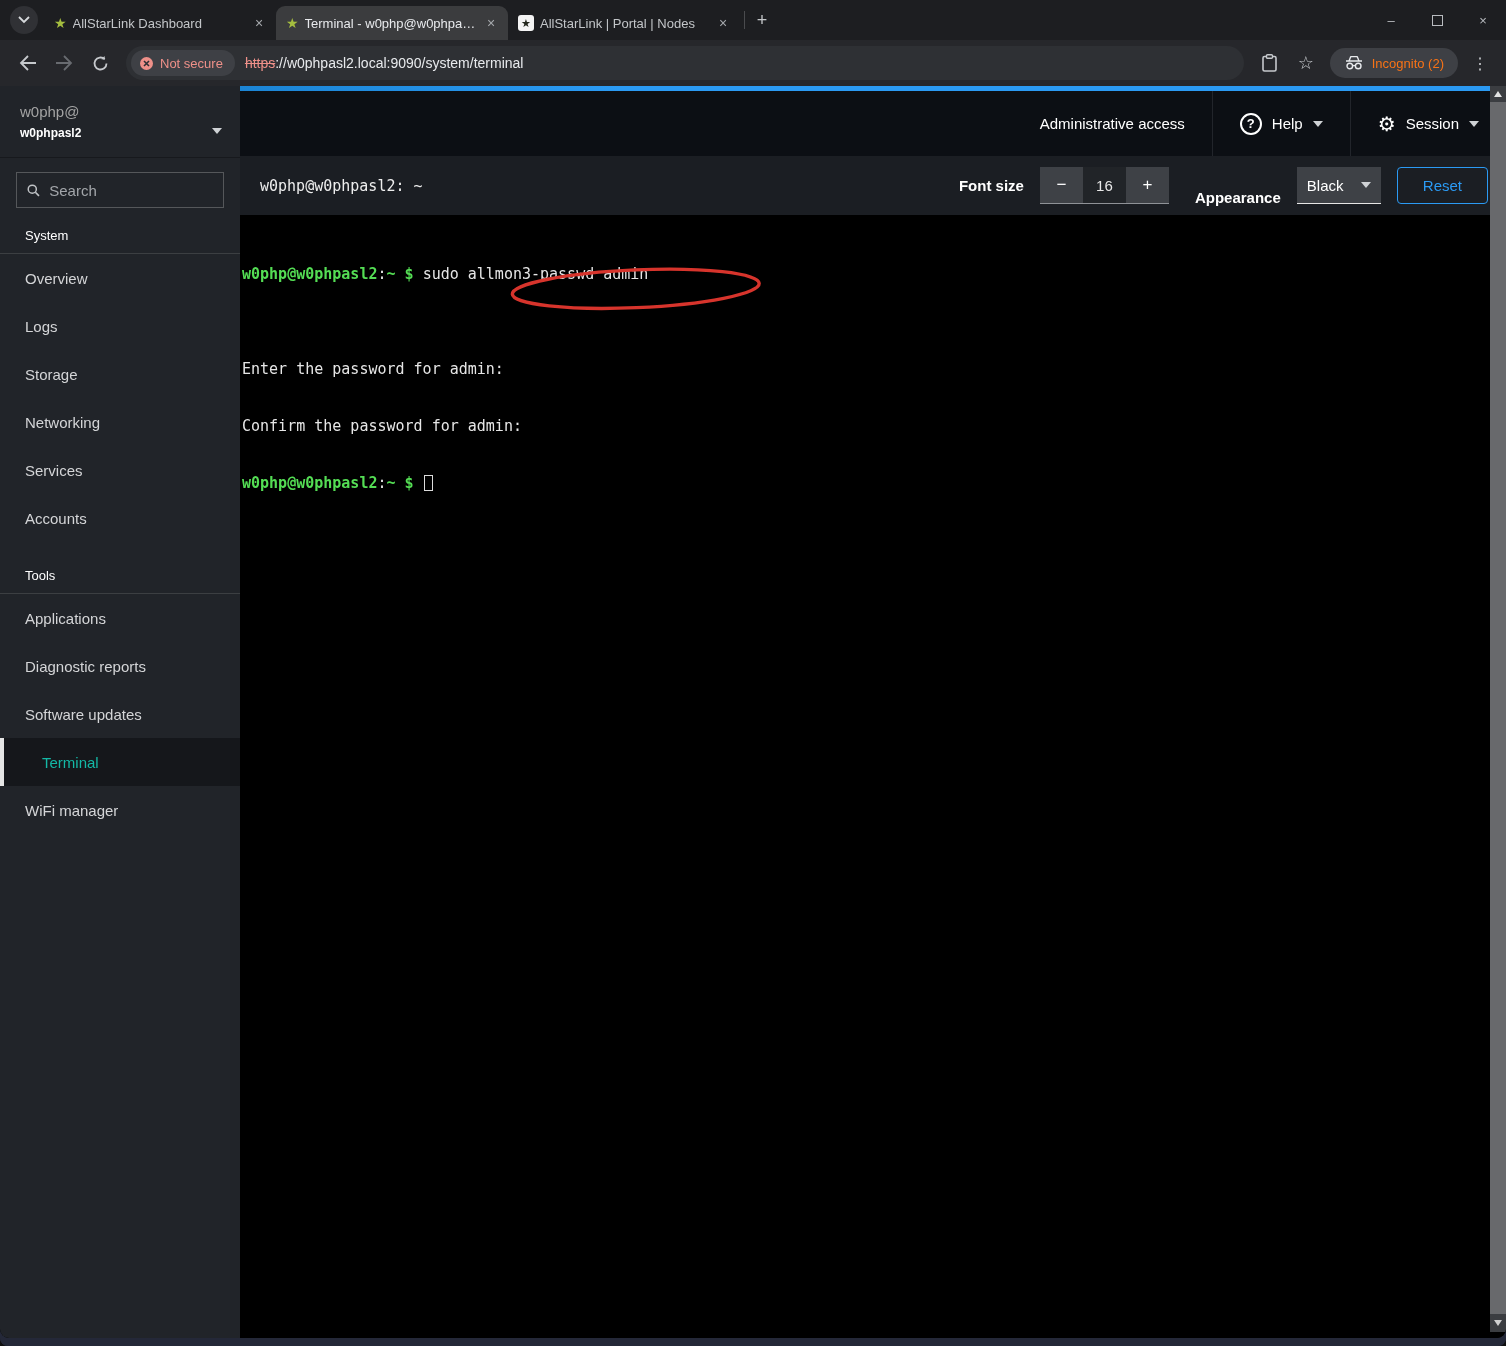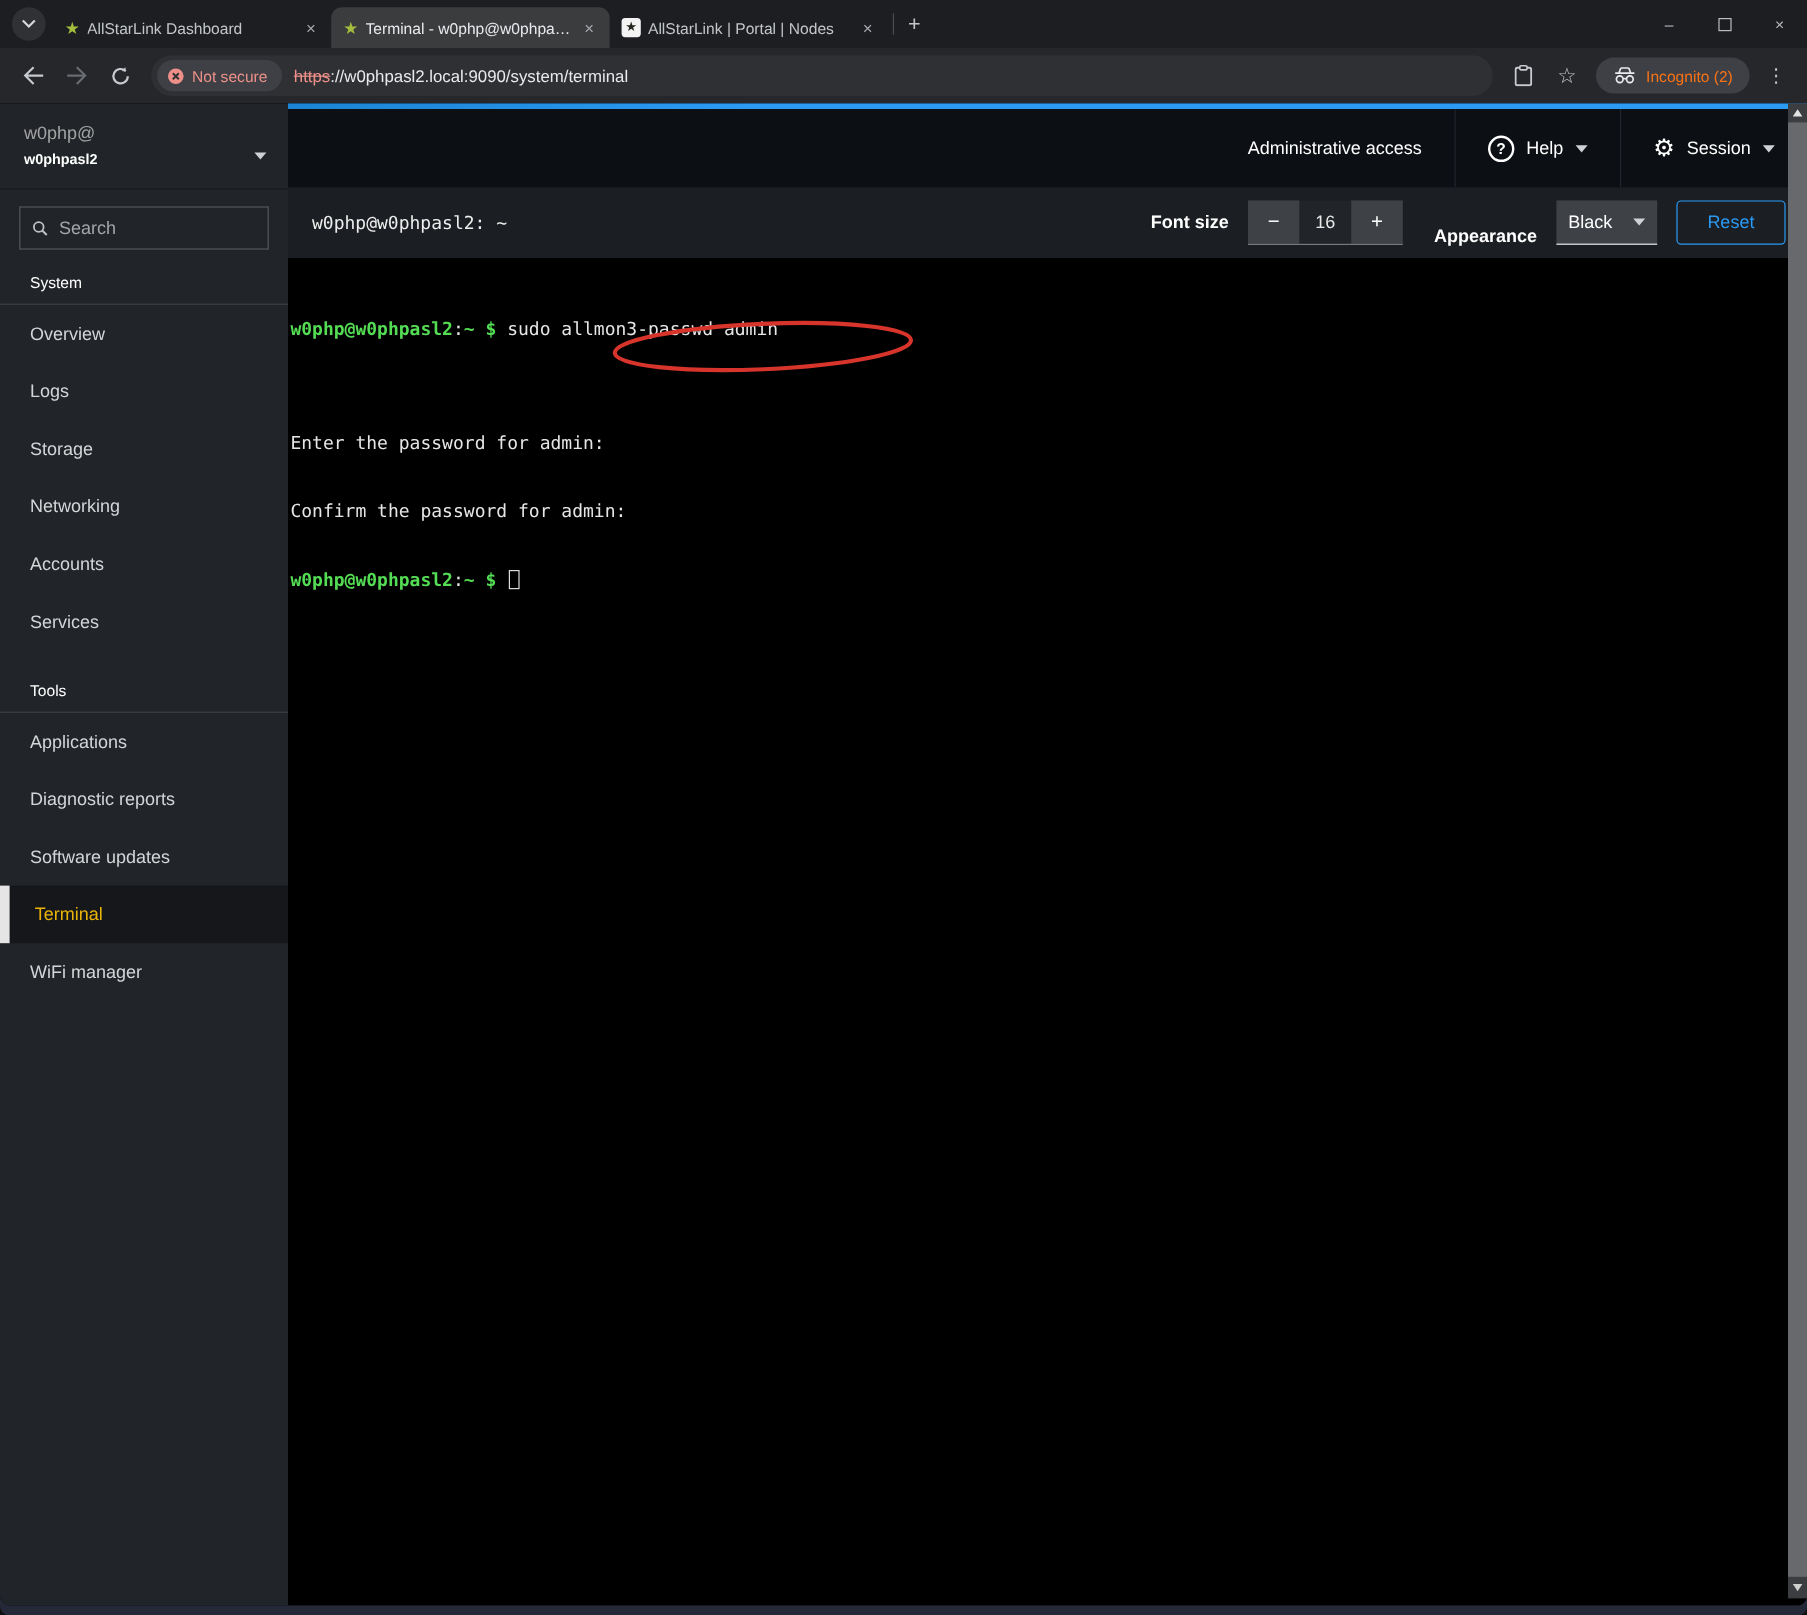--- a/index.html
+++ b/index.html
@@ -41,21 +41,21 @@
   .brand .caret { position:absolute; right:18px; top:34px; }
   .caret-down { width:0; height:0; border-left:5px solid transparent; border-right:5px solid transparent; border-top:6px solid #cfd2d5; display:inline-block; }
   .search-box { margin:14px 16px 0 16px; height:36px; border:1px solid #55575a; display:flex; align-items:center; padding:0 10px; gap:9px; background:#212429; }
   .search-box input { background:transparent; border:none; outline:none; color:#cfd2d5; font-size:15px; width:100%; font-family:"Liberation Sans",sans-serif; }
   .search-box input::placeholder { color:#a3a6aa; }
   .nav-section { margin-top:20px; }
   .nav-section.tools { margin-top:26px; }
   .section-label { color:#ffffff; font-size:13px; padding:0 0 10px 25px; }
   .section-divider { height:1px; background:#3c3f42; }
   .nav-item { height:48px; display:flex; align-items:center; padding-left:25px; font-size:15px; color:#d4d5d7; }
-  .nav-item.selected { background:#15171b; border-left:8px solid #e5e5e5; padding-left:21px; color:#eab308; }
+  .nav-item.selected { background:#15171b; border-left:4px solid #e5e5e5; padding-left:38px; color:#14b8a6; }
   
   .main { position:absolute; top:0; left:240px; right:0; bottom:0; }
   .accent-line { position:absolute; top:0; left:0; right:0; height:5px; background:linear-gradient(90deg,#1b84d4,#2b9af3 30%,#2b9af3); }
   .masthead { position:absolute; top:5px; left:0; right:0; height:65px; background:#0c0f14; display:flex; justify-content:flex-end; align-items:stretch; color:#fff; }
   .mh-item { display:flex; align-items:center; gap:10px; padding:0 27px; font-size:15px; }
   .mh-item.bordered { border-left:1px solid #22252b; }
   .help-circle { width:22px; height:22px; border:2px solid #fff; border-radius:50%; font-size:13px; font-weight:bold; display:flex; align-items:center; justify-content:center; }
   .gear { font-size:20px; line-height:1; }
   .panel-head { position:absolute; top:70px; left:0; right:0; height:59px; background:#1b1e23; display:flex; align-items:center; padding:0 18px 0 20px; }
   .panel-title { font-family:"DejaVu Sans Mono", monospace; font-size:15px; color:#ededed; }
@@ -189,22 +189,22 @@
         <input type="text" placeholder="Search" style="">
       </div>
 
       <div class="nav-section">
         <div class="section-label">System</div>
         <div class="section-divider"></div>
         <div class="nav-item">Overview</div>
         <div class="nav-item">Logs</div>
         <div class="nav-item">Storage</div>
         <div class="nav-item">Networking</div>
+        <div class="nav-item">Services</div>
         <div class="nav-item">Accounts</div>
-        <div class="nav-item">Services</div>
       </div>
 
       <div class="nav-section tools">
         <div class="section-label">Tools</div>
         <div class="section-divider"></div>
         <div class="nav-item">Applications</div>
         <div class="nav-item">Diagnostic reports</div>
         <div class="nav-item">Software updates</div>
         <div class="nav-item selected">Terminal</div>
         <div class="nav-item">WiFi manager</div>

